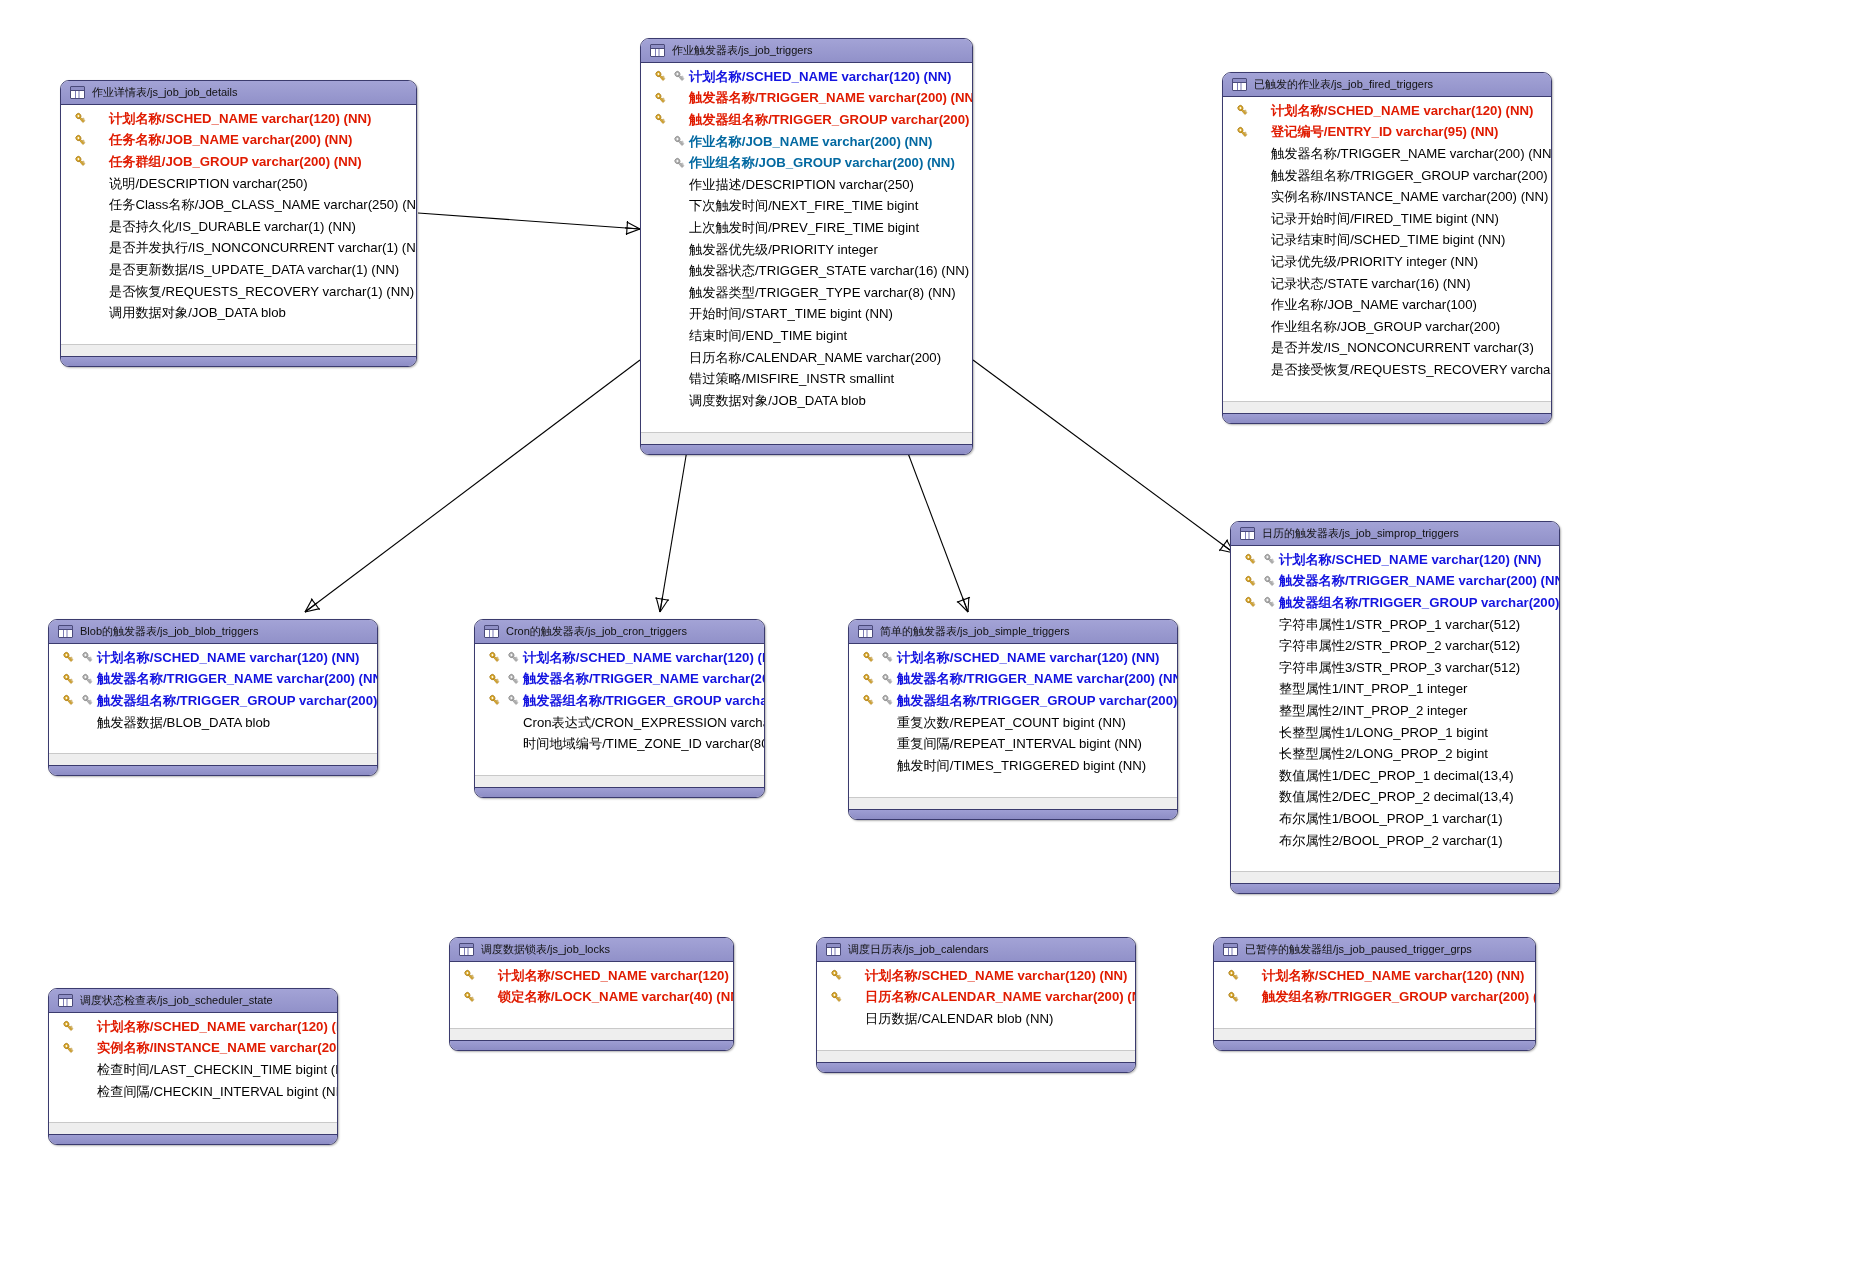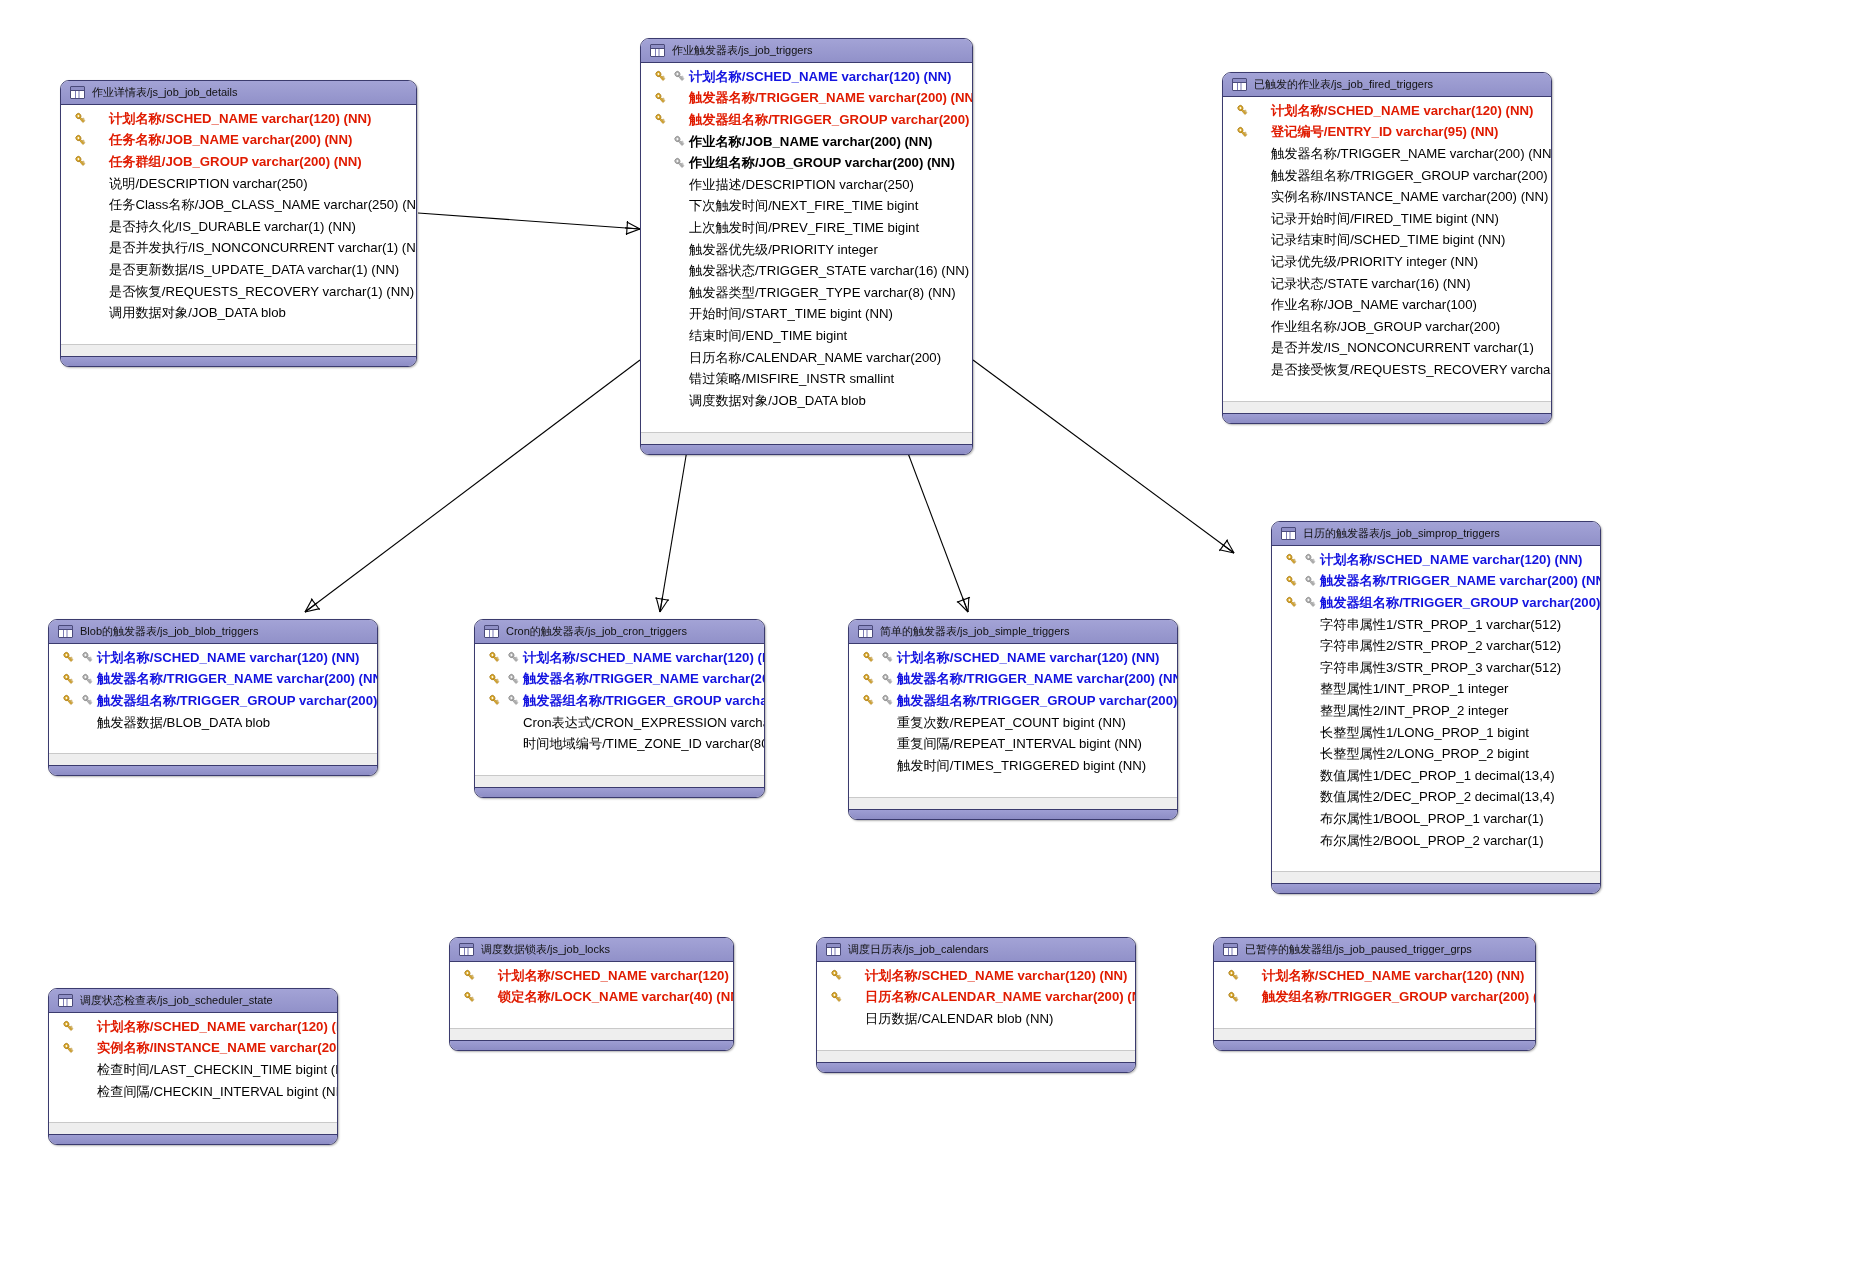--- a/index.html
+++ b/index.html
@@ -49,21 +49,21 @@
   .attr{
     display:flex;align-items:center;
     height:21.6px;
     padding-left:10px;
     white-space:nowrap;
   }
   .keyslot{width:19px;flex:0 0 auto;display:flex;align-items:center;justify-content:center;}
   .attr-text{font-size:13.2px;color:#000000;}
   .pk .attr-text{color:#e01b00;font-weight:bold;}
   .pkfk .attr-text{color:#1414e0;font-weight:bold;}
-  .fk .attr-text{color:#000000;font-weight:bold;}
+  .fk .attr-text{color:#0369a1;font-weight:bold;}
   .plain .attr-text{color:#000000;font-weight:normal;}
   .ent-footer{
     height:11px;background:#eeeeee;border-top:1px solid #c9c9c9;
   }
   .ent-foot2{
     height:9px;
     background:#9a9ad0;
     background:linear-gradient(to bottom,#9e9ed3 0%,#8d8dc5 100%);
     border-top:1px solid #3b3b6e;
   }
@@ -429,32 +429,32 @@
           <span class="attr-text">作业名称/JOB_NAME varchar(100)</span>
         </div>
         <div class="attr plain">
           <span class="keyslot"></span>
           <span class="keyslot"></span>
           <span class="attr-text">作业组名称/JOB_GROUP varchar(200)</span>
         </div>
         <div class="attr plain">
           <span class="keyslot"></span>
           <span class="keyslot"></span>
-          <span class="attr-text">是否并发/IS_NONCONCURRENT varchar(1)</span>
+          <span class="attr-text">是否并发/IS_NONCONCURRENT varchar(3)</span>
         </div>
         <div class="attr plain">
           <span class="keyslot"></span>
           <span class="keyslot"></span>
           <span class="attr-text">是否接受恢复/REQUESTS_RECOVERY varchar(1)</span>
         </div>
       </div>
       <div class="ent-footer"></div>
       <div class="ent-foot2"></div>
     </div>
-    <div class="entity" style="left: 1230px; top: 521px; width: 330px; margin-left: 41px;">
+    <div class="entity" style="left: 1230px; top: 521px; width: 330px;">
       <div class="ent-header">
         <span class="tbl-icon"></span>
         <span class="ent-title">日历的触发器表/js_job_simprop_triggers</span>
       </div>
       <div class="ent-body">
         <div class="attr pkfk">
           <span class="keyslot">
             <svg width="13" height="13" viewBox="0 0 16 16" class="key">
               <g transform="rotate(-40 8 8)">
                 <circle cx="8" cy="4" r="3.1" fill="#e0b030" stroke="#a8791a" stroke-width="1"></circle>

